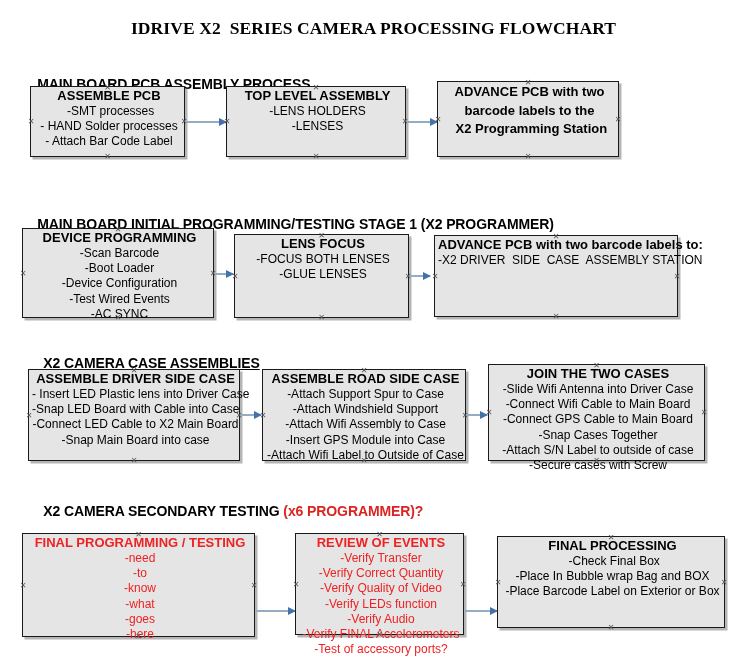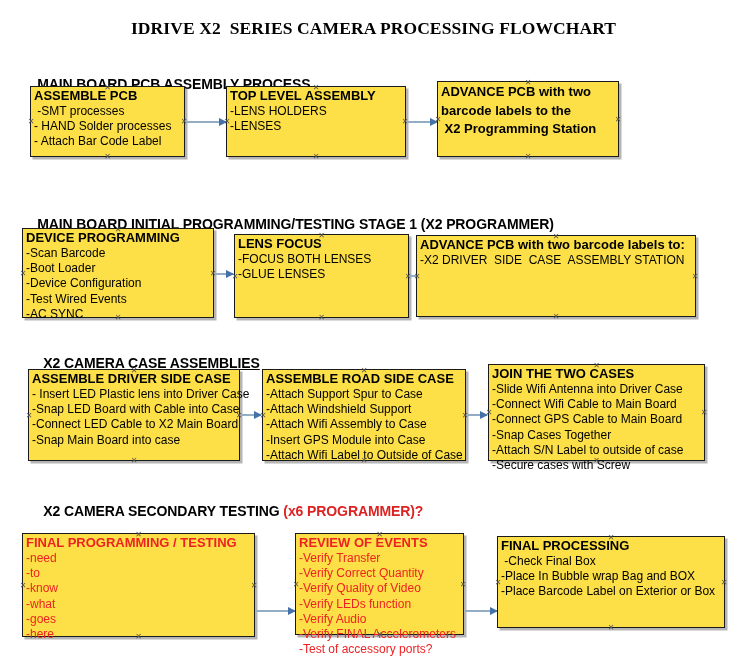--- a/index.html
+++ b/index.html
@@ -44,25 +44,26 @@
     white-space: pre;
     letter-spacing: -0.1px;
   }
   .section-title .accent {
     color: #dd2222;
   }
 
   
   .node {
     position: absolute;
-    background: #fde047;
+    background: #e5e5e5;
     border: 1.5px solid #1a1a1a;
     box-sizing: border-box;
     box-shadow: 2.5px 2.5px 0 rgba(120,120,120,0.55);
     overflow: visible;
+    text-align: center;
   }
   .node .node-body {
     position: absolute;
     left: 3px;
     top: 1px;
     right: 0px;
     white-space: nowrap;
   }
   .node .node-head {
     font-size: 13px;
@@ -204,21 +205,21 @@
     <span class="handle" style="left:50%; top:0;"></span>
     <span class="handle" style="left:50%; top:100%;"></span>
     <span class="handle" style="left:0; top:50%;"></span>
     <span class="handle" style="left:100%; top:50%;"></span>
   </div>
 
   <div class="connector" style="left:410px; top:275px; width:20px;">
     <span class="arrowhead"></span>
   </div>
 
-  <div class="node" style="left:416px; top:235px; width:280px; height:82px;">
+  <div class="node" style="left:434px; top:235px; width:244px; height:82px;">
     <div class="node-body">
       <div class="node-head">ADVANCE PCB with two barcode labels to:</div>
       <div class="node-line">-X2 DRIVER  SIDE  CASE  ASSEMBLY STATION</div>
     </div>
     <span class="handle" style="left:50%; top:0;"></span>
     <span class="handle" style="left:50%; top:100%;"></span>
     <span class="handle" style="left:0; top:50%;"></span>
     <span class="handle" style="left:100%; top:50%;"></span>
   </div>
 

